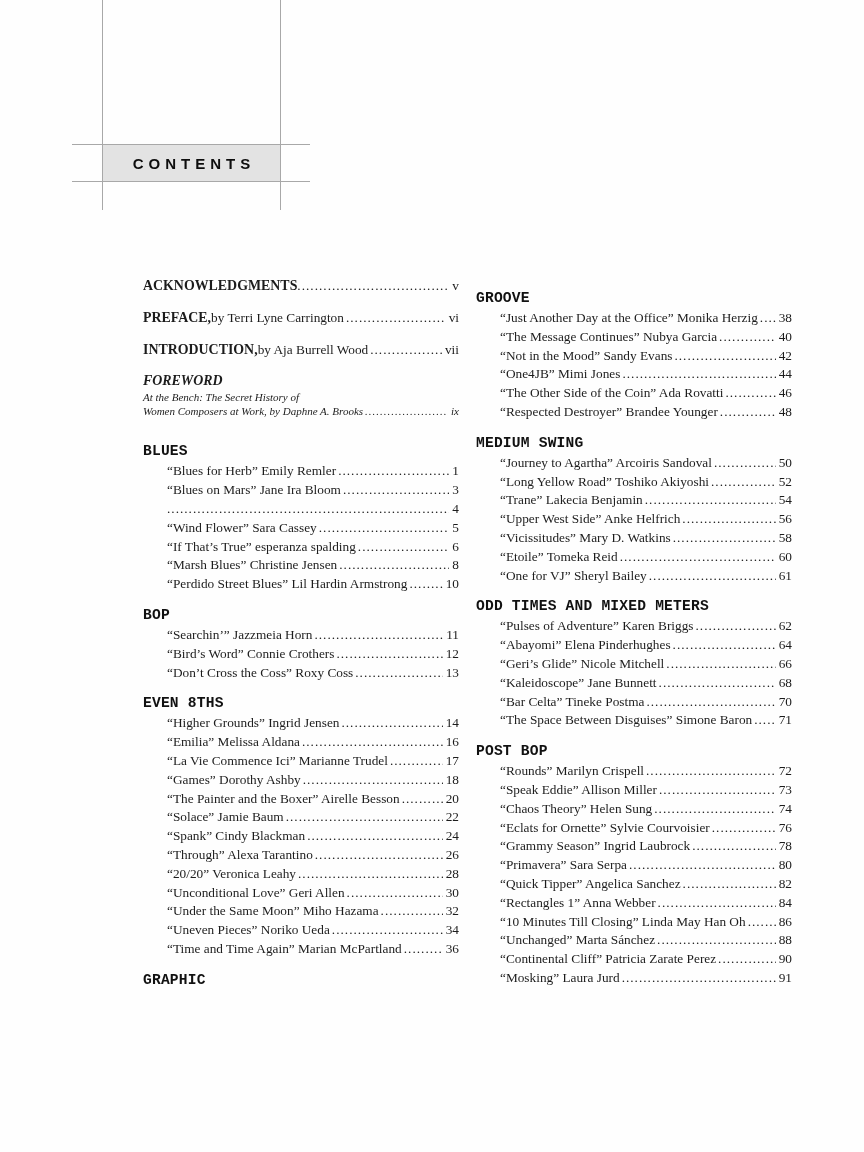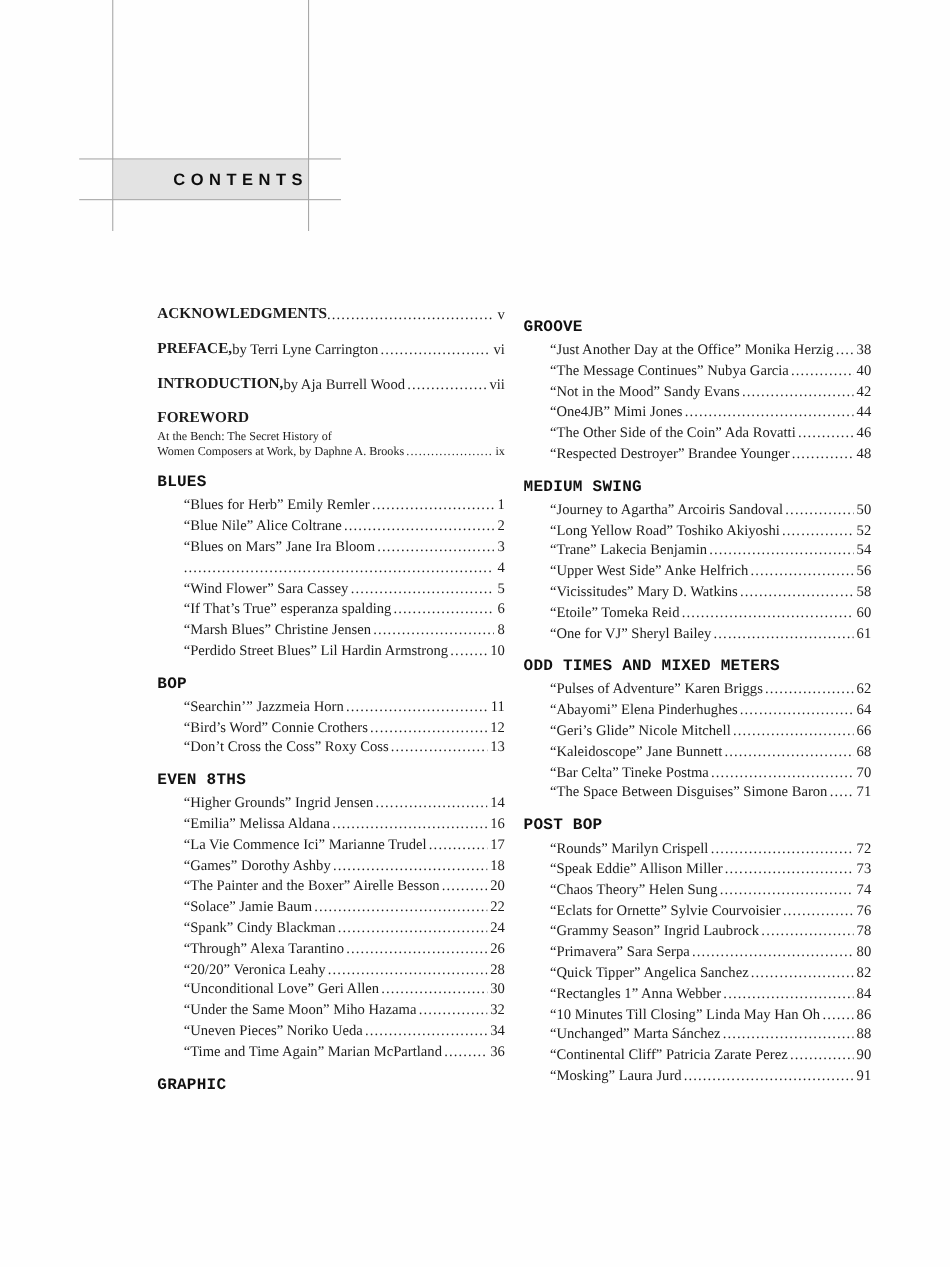--- a/index.html
+++ b/index.html
@@ -14,39 +14,39 @@
   
   .rule { position:absolute; background:#a8a8a8; z-index:2; }
   .v1 { left:102px; top:0; width:1px; height:210px; }
   .v2 { left:280px; top:0; width:1px; height:210px; }
   .h1 { left:72px; top:144px; width:238px; height:1px; }
   .h2 { left:72px; top:181px; width:238px; height:1px; }
   
   .contents-box {
     position:absolute; left:103px; top:145px; width:177px; height:36px;
     background:#e3e3e3; z-index:1;
-    display:flex; align-items:center; justify-content:flex-end;
+    display:flex; align-items:center; justify-content:center;
   }
   .contents-box .title {
     font-family:"Liberation Sans", sans-serif;
     font-weight:800; font-size:15px; letter-spacing:5px;
     padding-left:5px; color:#0d0d0d;
   }
   
   .content {
     position:absolute; left:143px; top:277px; width:650px;
     display:flex; gap:17px;
     font-size:13.3px; line-height:18.8px;
   }
   .column { width:316px; flex:0 0 316px; }
   
   .fm-row { display:flex; align-items:center; margin-bottom:13px; }
   .fm-bold { font-weight:bold; font-size:13.9px; white-space:nowrap; }
   .fm-rest { white-space:nowrap; padding-right:2px; }
-  .fm-block { margin-bottom:12px; }
+  .fm-block { margin-bottom:24px;font-style:italic; }
   .fm-block .fm-sub { font-size:11px; line-height:13.6px; }
   .fm-sub-row { display:flex; align-items:baseline; }
   .fm-sub-row > span:first-child { white-space:nowrap; padding-right:2px; }
   
   .toc-section { margin-top:12px; }
   .section-heading {
     font-weight:bold; font-size:14.6px; line-height:19px;
     letter-spacing:0.2px; margin-bottom:1px; color:#111;font-family:Liberation Mono, monospace;
   }
   .toc-entry { display:flex; align-items:baseline; padding-left:24px; }
@@ -111,25 +111,20 @@
           <section class="toc-section">
             <h3 class="section-heading">BLUES</h3>
             <div>
 
                 <div class="toc-entry">
                   <span class="entry-title">“Blues for Herb” Emily Remler</span>
                   <span class="dots"></span>
                   <span class="pg">1</span>
                 </div>
 
-                <div class="toc-entry">
-                  <span class="entry-title">“Blue Nile” Alice Coltrane</span>
-                  <span class="dots"></span>
-                  <span class="pg">2</span>
-                </div>
 
                 <div class="toc-entry">
                   <span class="entry-title">“Blues on Mars” Jane Ira Bloom</span>
                   <span class="dots"></span>
                   <span class="pg">3</span>
                 </div>
 
                 <div class="toc-entry">
                   <span class="dots"></span>
                   <span class="pg">4</span>

